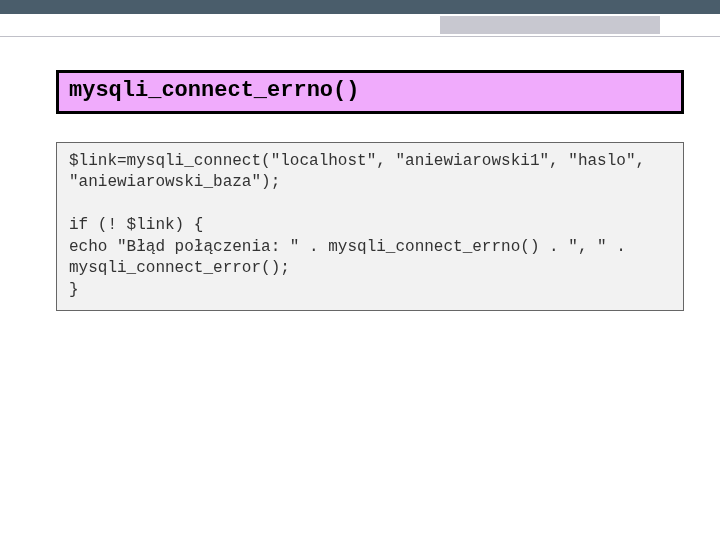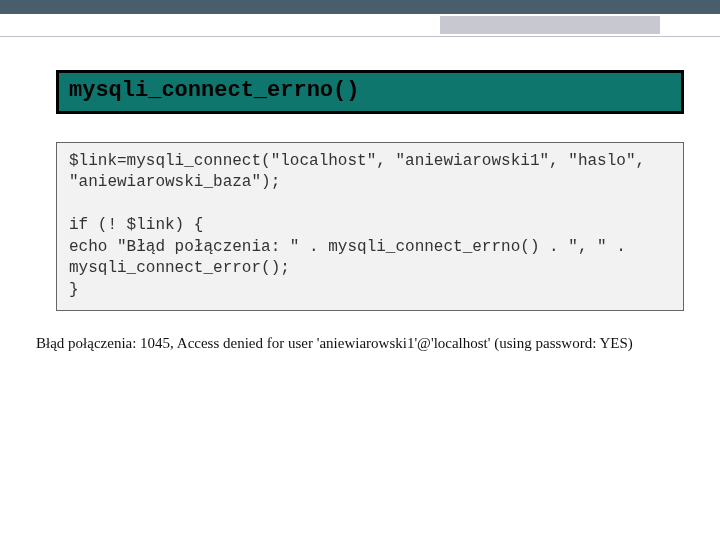--- a/index.html
+++ b/index.html
@@ -35,21 +35,21 @@
     padding: 56px 36px 0 56px;
   }
   .section-title {
     font-family: Georgia, serif;
     font-size: 16px;
     color: #000;
     margin-bottom: 10px;
   }
   .func-box {
     border: 3px solid #000;
-    background: #0f766e;
+    background: #f0abfc;
     padding: 4px 10px 6px 10px;
     margin-bottom: 28px;
   }
   .func-line {
     font-family: "Courier New", monospace;
     font-size: 22px;
     font-weight: bold;
     color: #000;
     line-height: 1.25;
   }
@@ -83,14 +83,13 @@
   <div class="func-box">
     <div class="func-line">mysqli_connect_errno()</div>
   </div>
 
   <div class="code-box">$link=mysqli_connect("localhost", "aniewiarowski1", "haslo", "aniewiarowski_baza");
 
 if (! $link) {
 echo "Błąd połączenia: " . mysqli_connect_errno() . ", " . mysqli_connect_error();
 }</div>
 
-  <div class="output">Błąd połączenia: 1045, Access denied for user 'aniewiarowski1'@'localhost' (using password: YES)</div>
 </div>
 
 </body></html>

